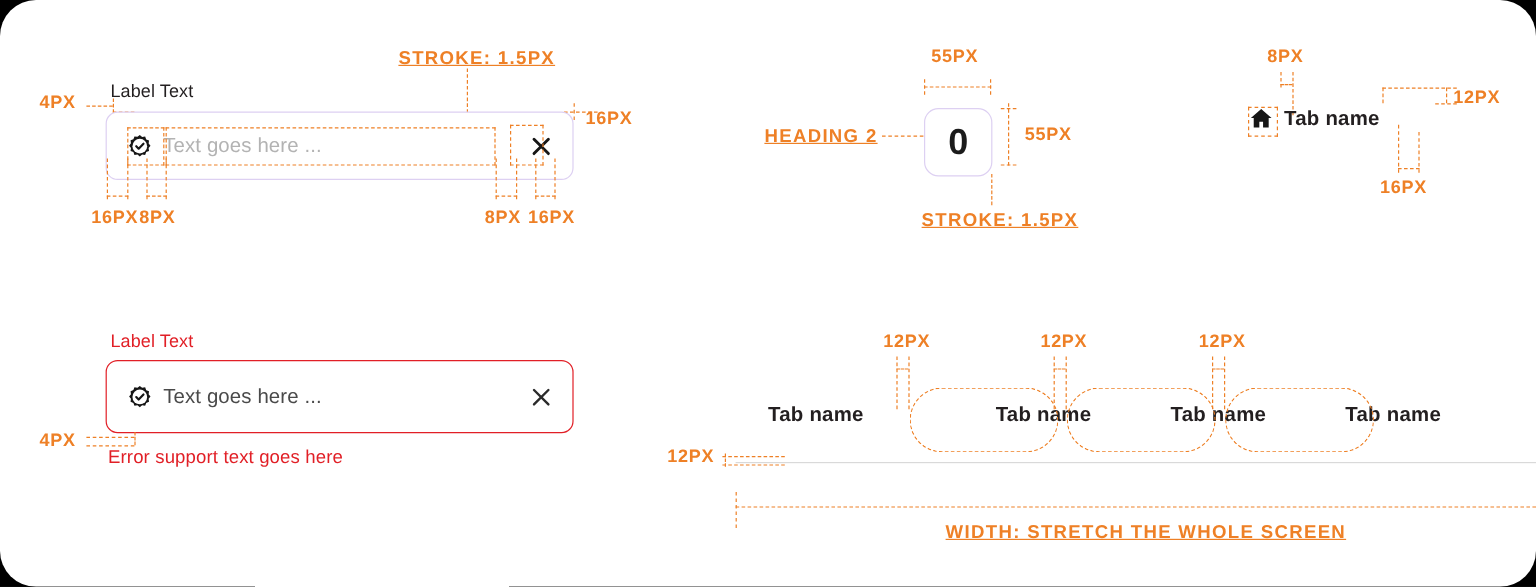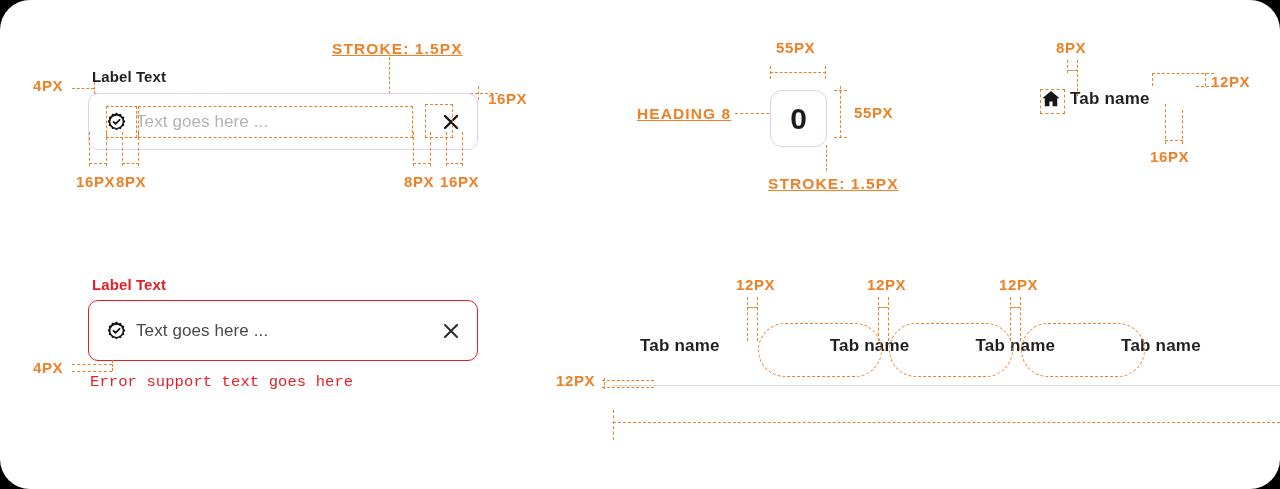--- a/index.html
+++ b/index.html
@@ -89,21 +89,21 @@
     font-size: 17px;
     font-weight: 400;
     letter-spacing: .1px;
   }
   .field-error .fld-text { color: #4a4a4a; }
   .field .trail-icon { flex: 0 0 auto; display:flex; cursor: pointer; }
 
   .label-text {
     position: absolute;
     font-size: 15px;
-    font-weight: 700;
+    font-weight: 400;
     color: #231f20;
     letter-spacing: .1px;
   }
   .label-err { color: #e11f26; }
   .support-err {
     position: absolute;
     font-size: 15.5px;
     color: #e11f26;
     letter-spacing: .1px;
   }
@@ -217,21 +217,21 @@
   <div class="ann" style="left:76px; top:174px;">16PX</div>
   <div class="ann" style="left:116px; top:174px;">8PX</div>
   <div class="ann" style="left:404px; top:174px;">8PX</div>
   <div class="ann" style="left:440px; top:174px;">16PX</div>
 
   <div class="ann" style="left:776px; top:40px;">55PX</div>
   <div class="dl-h" style="left:770px; top:72px; width:56px;"></div>
   <div class="dl-v" style="left:770px; top:66px; height:13px;"></div>
   <div class="dl-v" style="left:825px; top:66px; height:13px;"></div>
 
-  <div class="ann ann-big" style="left:637px; top:106px;">HEADING 8</div>
+  <div class="ann ann-big" style="left:637px; top:106px;">HEADING 2</div>
   <div class="dl-h" style="left:735px; top:113px; width:45px;"></div>
 
   <div class="heading-box">
     <span>0</span>
   </div>
 
   <div class="dl-v" style="left:840px; top:86px; height:52px;"></div>
   <div class="dl-h" style="left:834px; top:90px; width:13px;"></div>
   <div class="dl-h" style="left:834px; top:137px; width:13px;"></div>
   <div class="ann" style="left:854px; top:105px;">55PX</div>
@@ -282,21 +282,21 @@
         <path d="M4 4 L16 16 M16 4 L4 16" stroke="#2b2b2b" stroke-width="2" stroke-linecap="round"></path>
       </svg>
     </span>
   </div>
 
   <div class="ann" style="left:33px; top:360px;">4PX</div>
   <div class="dl-h" style="left:72px; top:364px; width:40px;"></div>
   <div class="dl-h" style="left:72px; top:371px; width:40px;"></div>
   <div class="dl-v" style="left:112px; top:360px; height:11px;"></div>
 
-  <div class="support-err" style="left:90px; top:373px;font-family:Liberation Mono, monospace;">Error support text goes here</div>
+  <div class="support-err" style="left:90px; top:373px;">Error support text goes here</div>
 
   <div class="ann" style="left:736px; top:277px;">12PX</div>
   <div class="dl-v" style="left:747px; top:297px; height:44px;"></div>
   <div class="dl-h" style="left:747px; top:307px; width:10px;"></div>
   <div class="dl-v" style="left:757px; top:297px; height:44px;"></div>
 
   <div class="ann" style="left:867px; top:277px;">12PX</div>
   <div class="dl-v" style="left:878px; top:297px; height:44px;"></div>
   <div class="dl-h" style="left:878px; top:307px; width:10px;"></div>
   <div class="dl-v" style="left:888px; top:297px; height:44px;"></div>
@@ -319,14 +319,15 @@
 
   <div class="ann" style="left:556px; top:373px;">12PX</div>
   <div class="dl-h" style="left:602px; top:380px; width:52px;"></div>
   <div class="dl-h" style="left:602px; top:387px; width:52px;"></div>
   <div class="dl-v" style="left:604px; top:378px; height:11px;"></div>
 
   <div class="divider"></div>
 
   <div class="dl-v" style="left:613px; top:410px; height:30px;"></div>
   <div class="dl-h" style="left:613px; top:422px; width:667px;"></div>
+  <div class="ann ann-big" style="left:788px; top:436px;">WIDTH: STRETCH THE WHOLE SCREEN</div>
 
 </div>
 
 </body></html>

